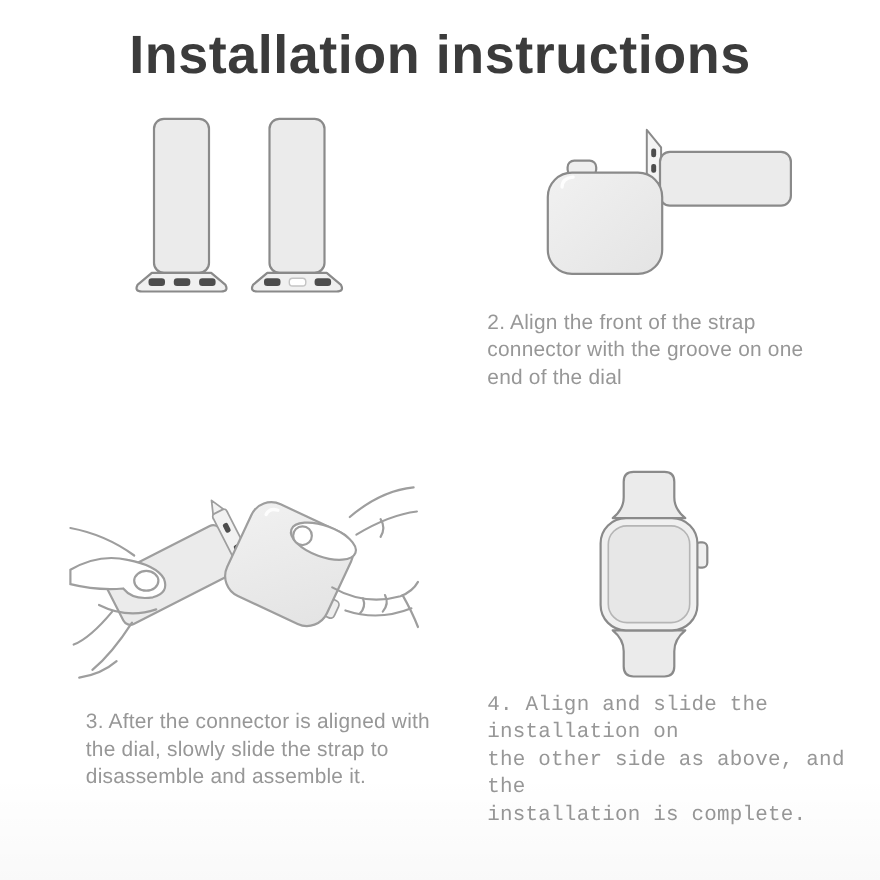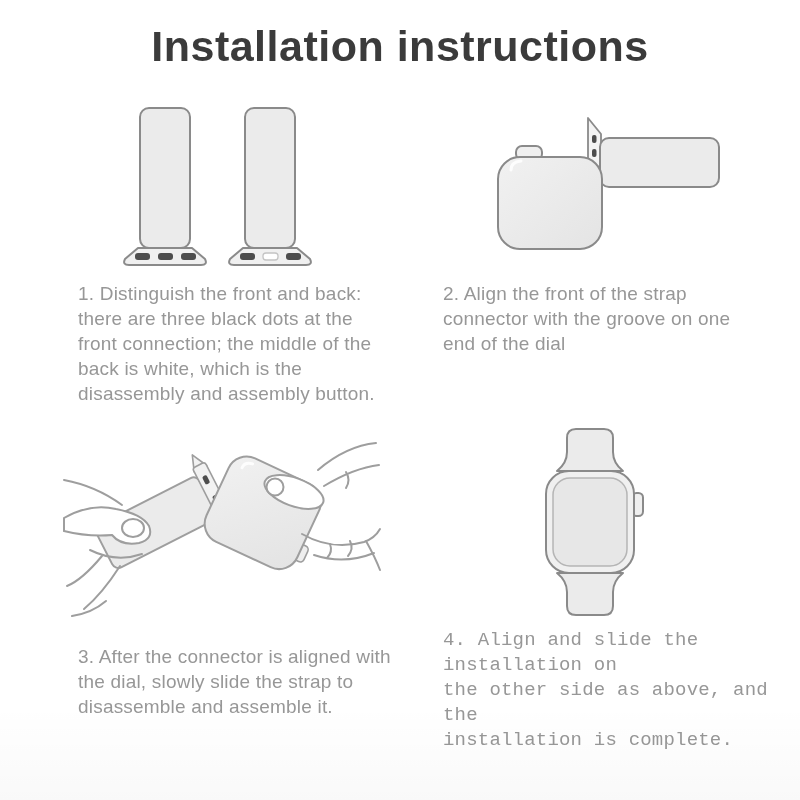--- a/index.html
+++ b/index.html
@@ -18,21 +18,21 @@
     background:var(--bg);
     font-family:"Liberation Sans","DejaVu Sans",sans-serif;
     position:relative;
     overflow:hidden;
   }
   .page{position:absolute;inset:0;}
   .page-title{
     position:absolute;
     top:22px;left:0;width:800px;
     text-align:center;
-    font-size:43px;
+    font-size:49px;
     font-weight:700;
     letter-spacing:0.5px;
     color:var(--title);
   }
   .illus{position:absolute;}
   .illus-1{left:115px;top:100px;width:200px;height:170px;}
   .illus-2{left:495px;top:112px;width:230px;height:150px;}
   .illus-3{left:62px; top:438px;width:320px;height:185px;}
   .illus-4{left:540px;top:425px;width:145px;height:195px;}
   .caption{
@@ -160,25 +160,20 @@
       <path d="M17 148 L83 148 Q73 156 73 167 L73 181 Q73 190 64 190 L36 190 Q27 190 27 181 L27 167 Q27 156 17 148 Z" fill="#ebebeb" stroke="#8a8a8a" stroke-width="2" stroke-linejoin="round"></path>
 
       <rect x="92" y="68" width="11" height="23" rx="4.5" fill="#efefef" stroke="#8a8a8a" stroke-width="2"></rect>
 
       <rect x="6" y="46" width="88" height="102" rx="23" fill="#f0f0f0" stroke="#8a8a8a" stroke-width="2"></rect>
 
       <rect x="13" y="53" width="74" height="88" rx="17" fill="#e7e7e7" stroke="#b5b5b5" stroke-width="1.5"></rect>
     </svg>
   </div>
 
-  <p class="caption caption-1">1. Distinguish the front and back:
-there are three black dots at the
-front connection; the middle of the
-back is white, which is the
-disassembly and assembly button.</p>
   <p class="caption caption-2">2. Align the front of the strap
 connector with the groove on one
 end of the dial</p>
   <p class="caption caption-3">3. After the connector is aligned with
 the dial, slowly slide the strap to
 disassemble and assemble it.</p>
   <p class="caption caption-4">4. Align and slide the installation on
 the other side as above, and the
 installation is complete.</p>
 

